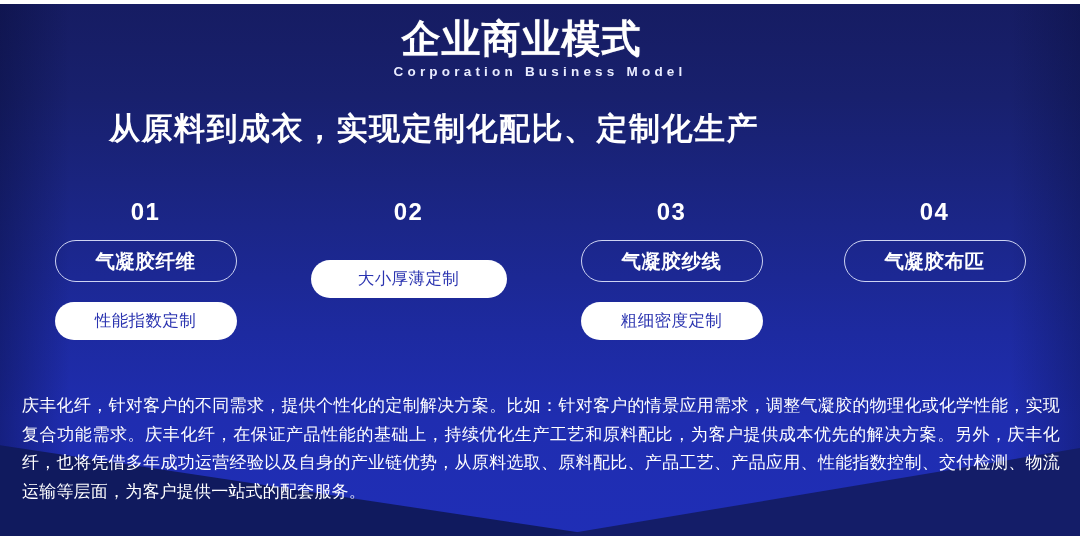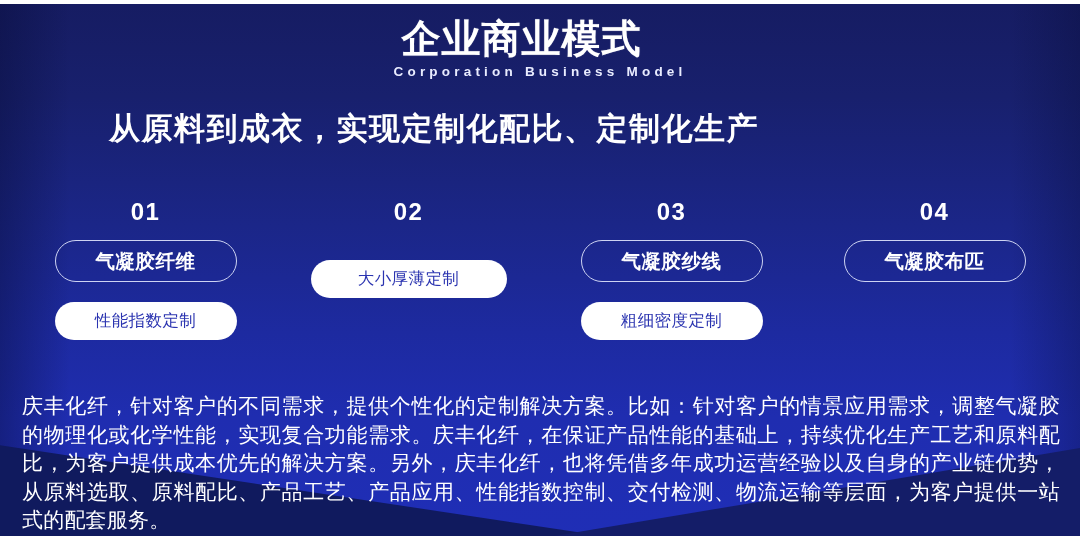--- a/index.html
+++ b/index.html
@@ -165,21 +165,21 @@
   }
   .card.wide .pill-filled { width: 196px; }
 
   
   .paragraph {
     position: absolute;
     top: 392px;
     left: 22px;
     width: 1038px;
     color: #ffffff;
-    font-size: 21px;
+    font-size: 17px;
     line-height: 28.5px;
     text-align: justify;
     text-justify: inter-ideograph;
     letter-spacing: 0.2px;
     z-index: 12;
   }
 </style>
 </head>
 <body>
 

